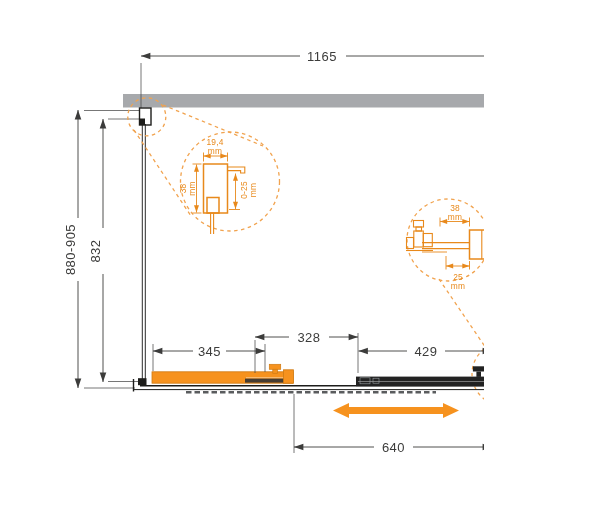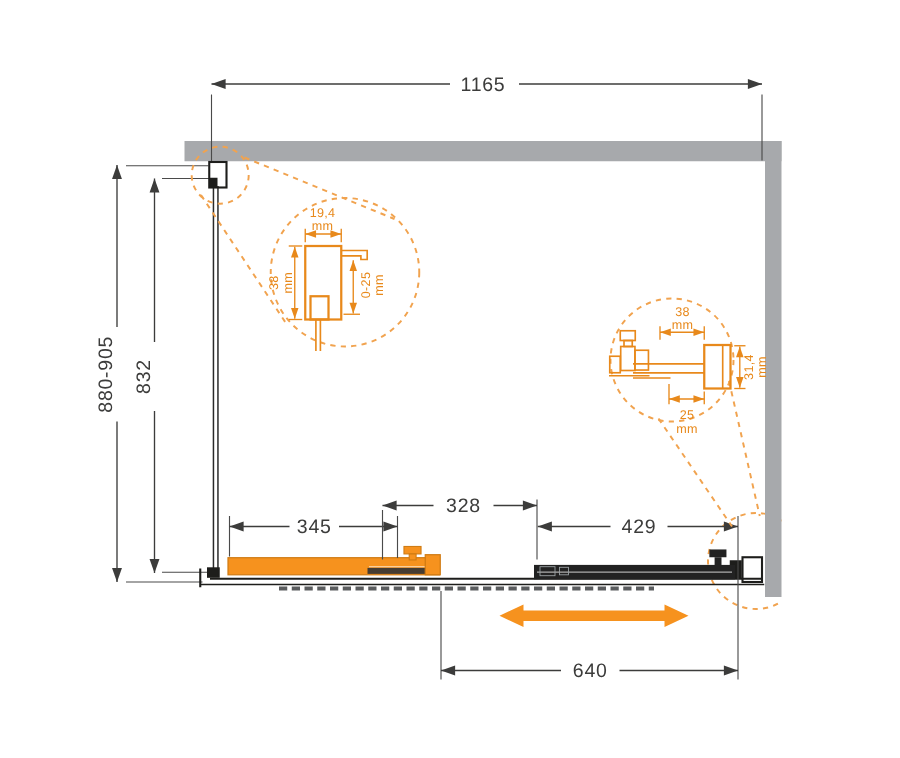--- a/index.html
+++ b/index.html
@@ -1,17 +1,17 @@
 <!DOCTYPE html>
 <html><head>
 <meta charset="utf-8">
 <style>
   html,body{margin:0;padding:0;background:#ffffff;}
   .canvas{position:relative;width:484px;height:505px;background:#ffffff;overflow:hidden;
-          font-family:"Liberation Sans", sans-serif;padding-left:37px;}
+          font-family:"Liberation Sans", sans-serif;}
   svg{position:absolute;left:0;top:0;}
   text{font-family:"Liberation Sans", sans-serif;}
   .dim{font-size:13px;fill:#3C3C3B;letter-spacing:0.5px;}
   .ddim{font-size:8.4px;fill:#E8891B;letter-spacing:0.2px;}
   .dl{stroke:#3C3C3B;stroke-width:0.9;fill:none;}
   .ext{stroke:#4a4a4a;stroke-width:0.75;fill:none;}
   .prf{stroke:#1d1d1b;stroke-width:1.4;fill:none;}
   .od{stroke:#E8891B;stroke-width:1.5;fill:none;}
   .od2{stroke:#E8891B;stroke-width:1.1;fill:none;}
   .odl{stroke:#E8891B;stroke-width:0.9;fill:none;}

